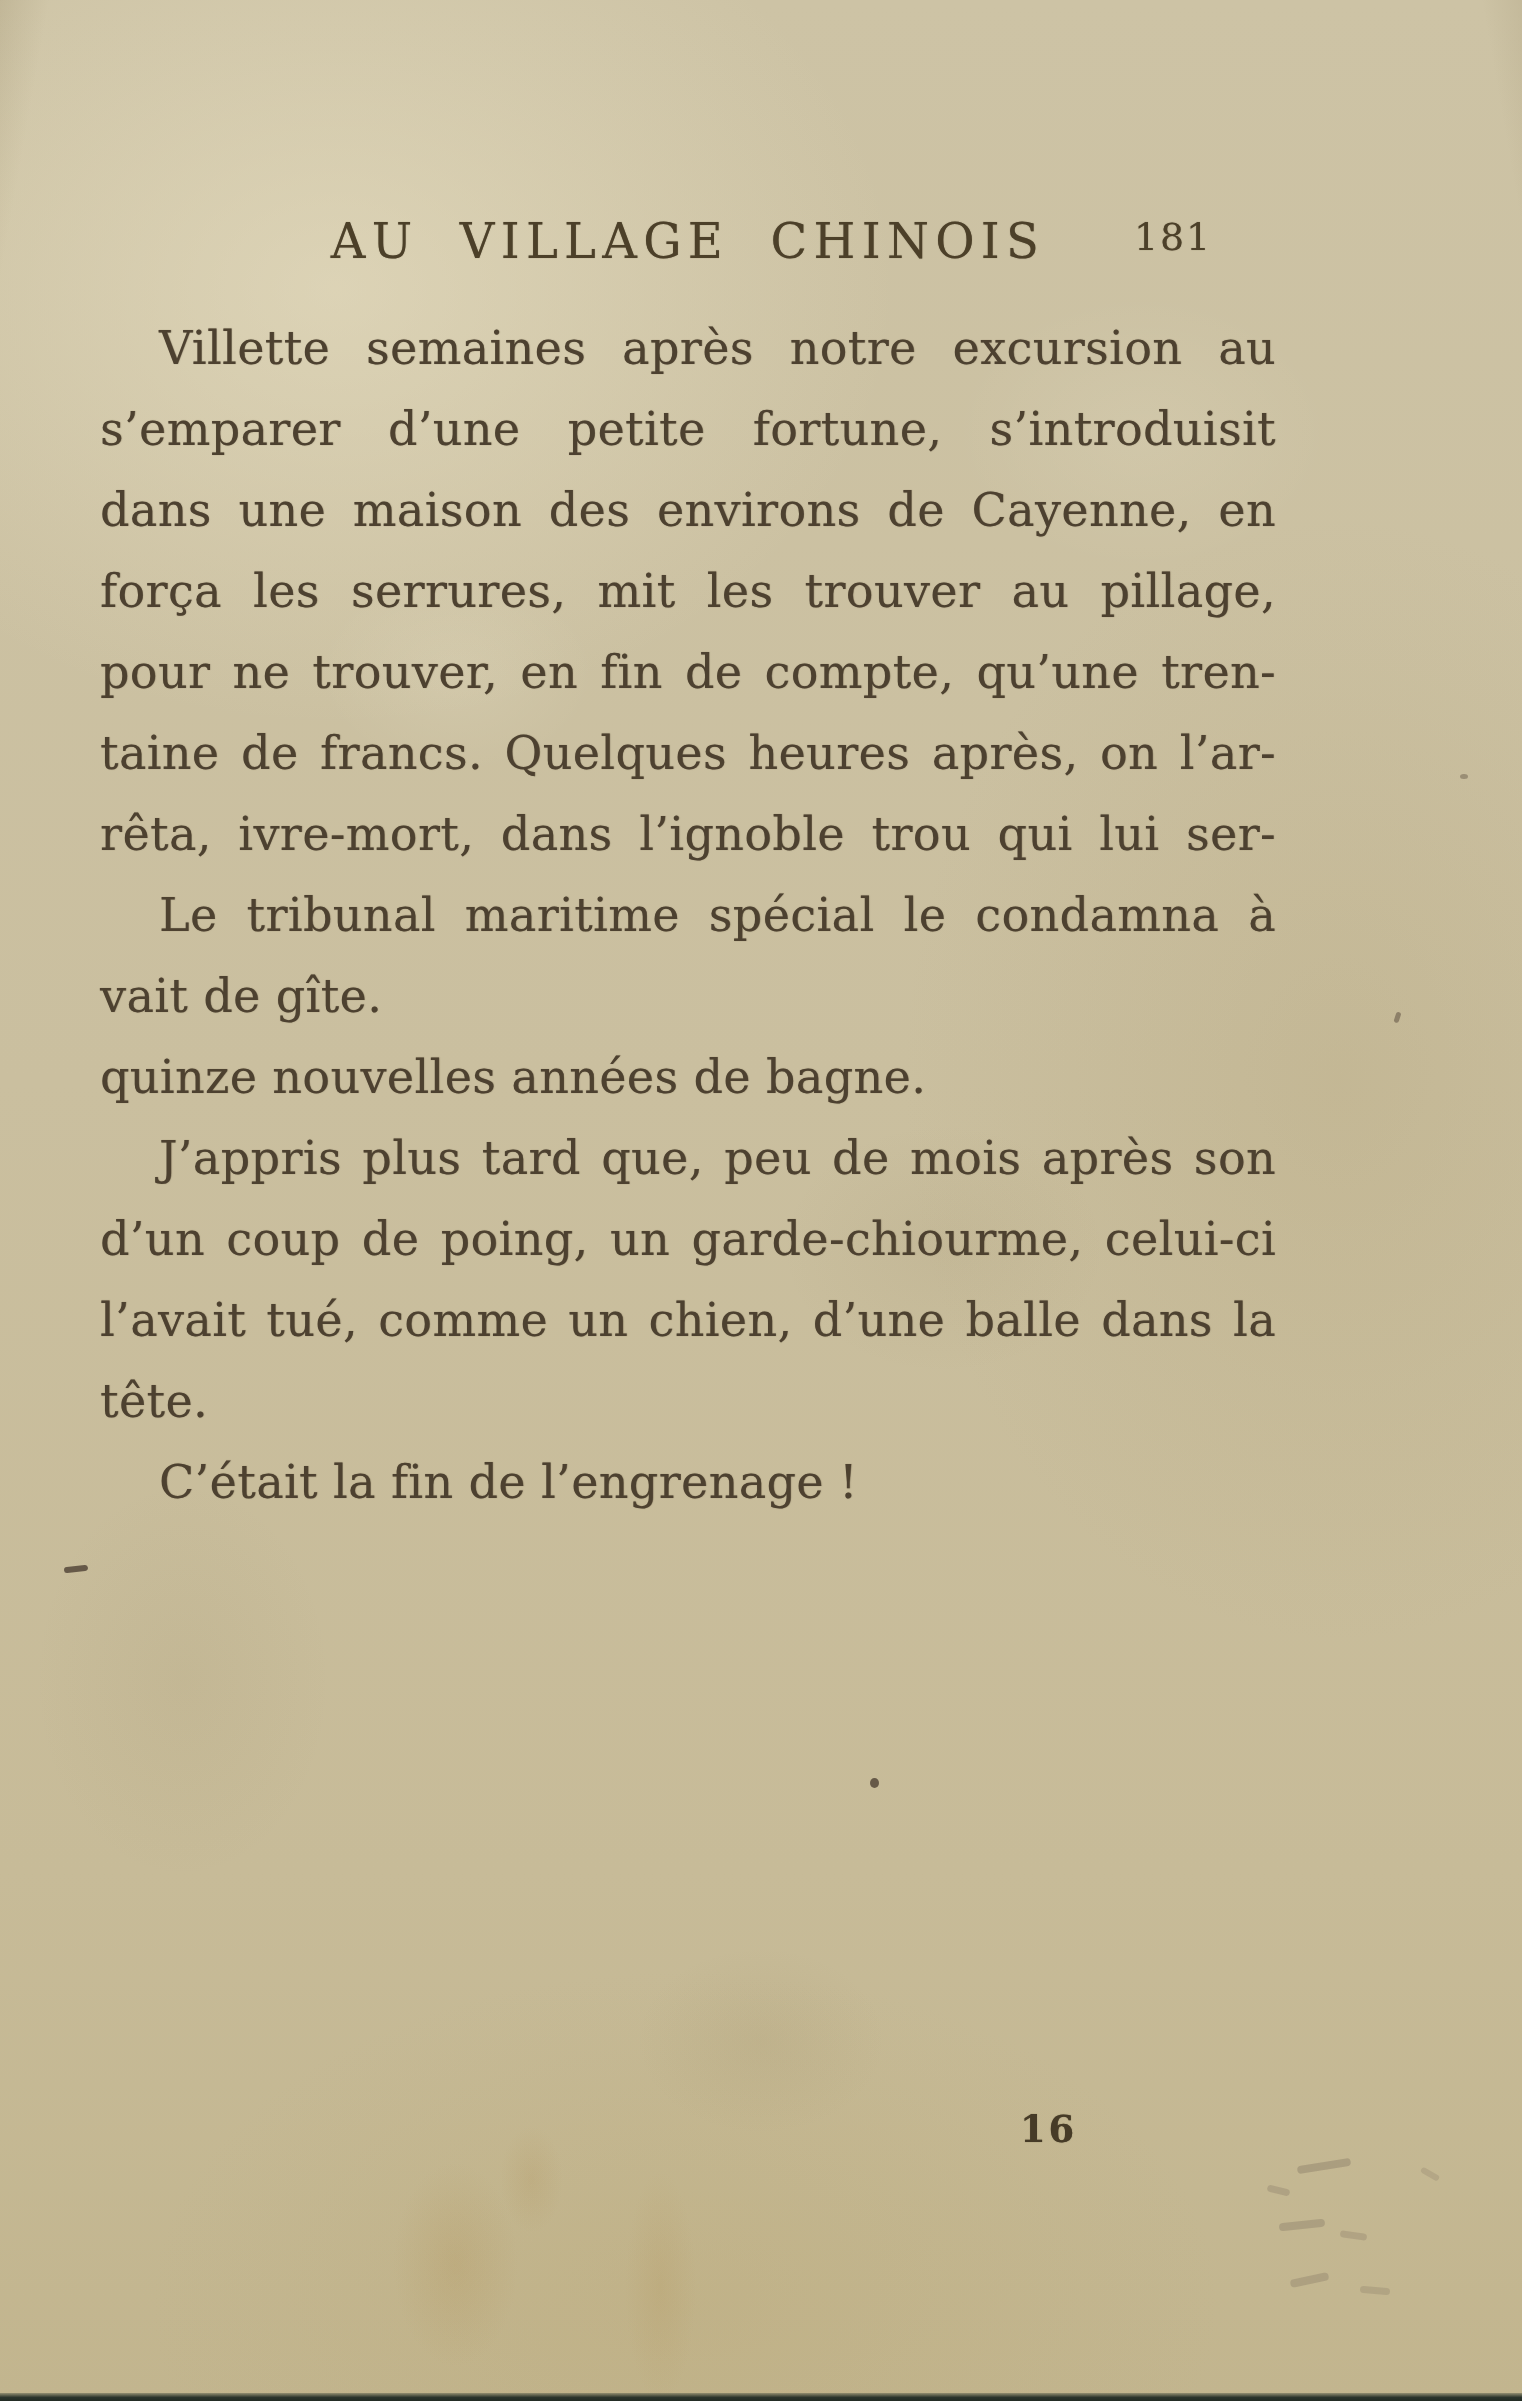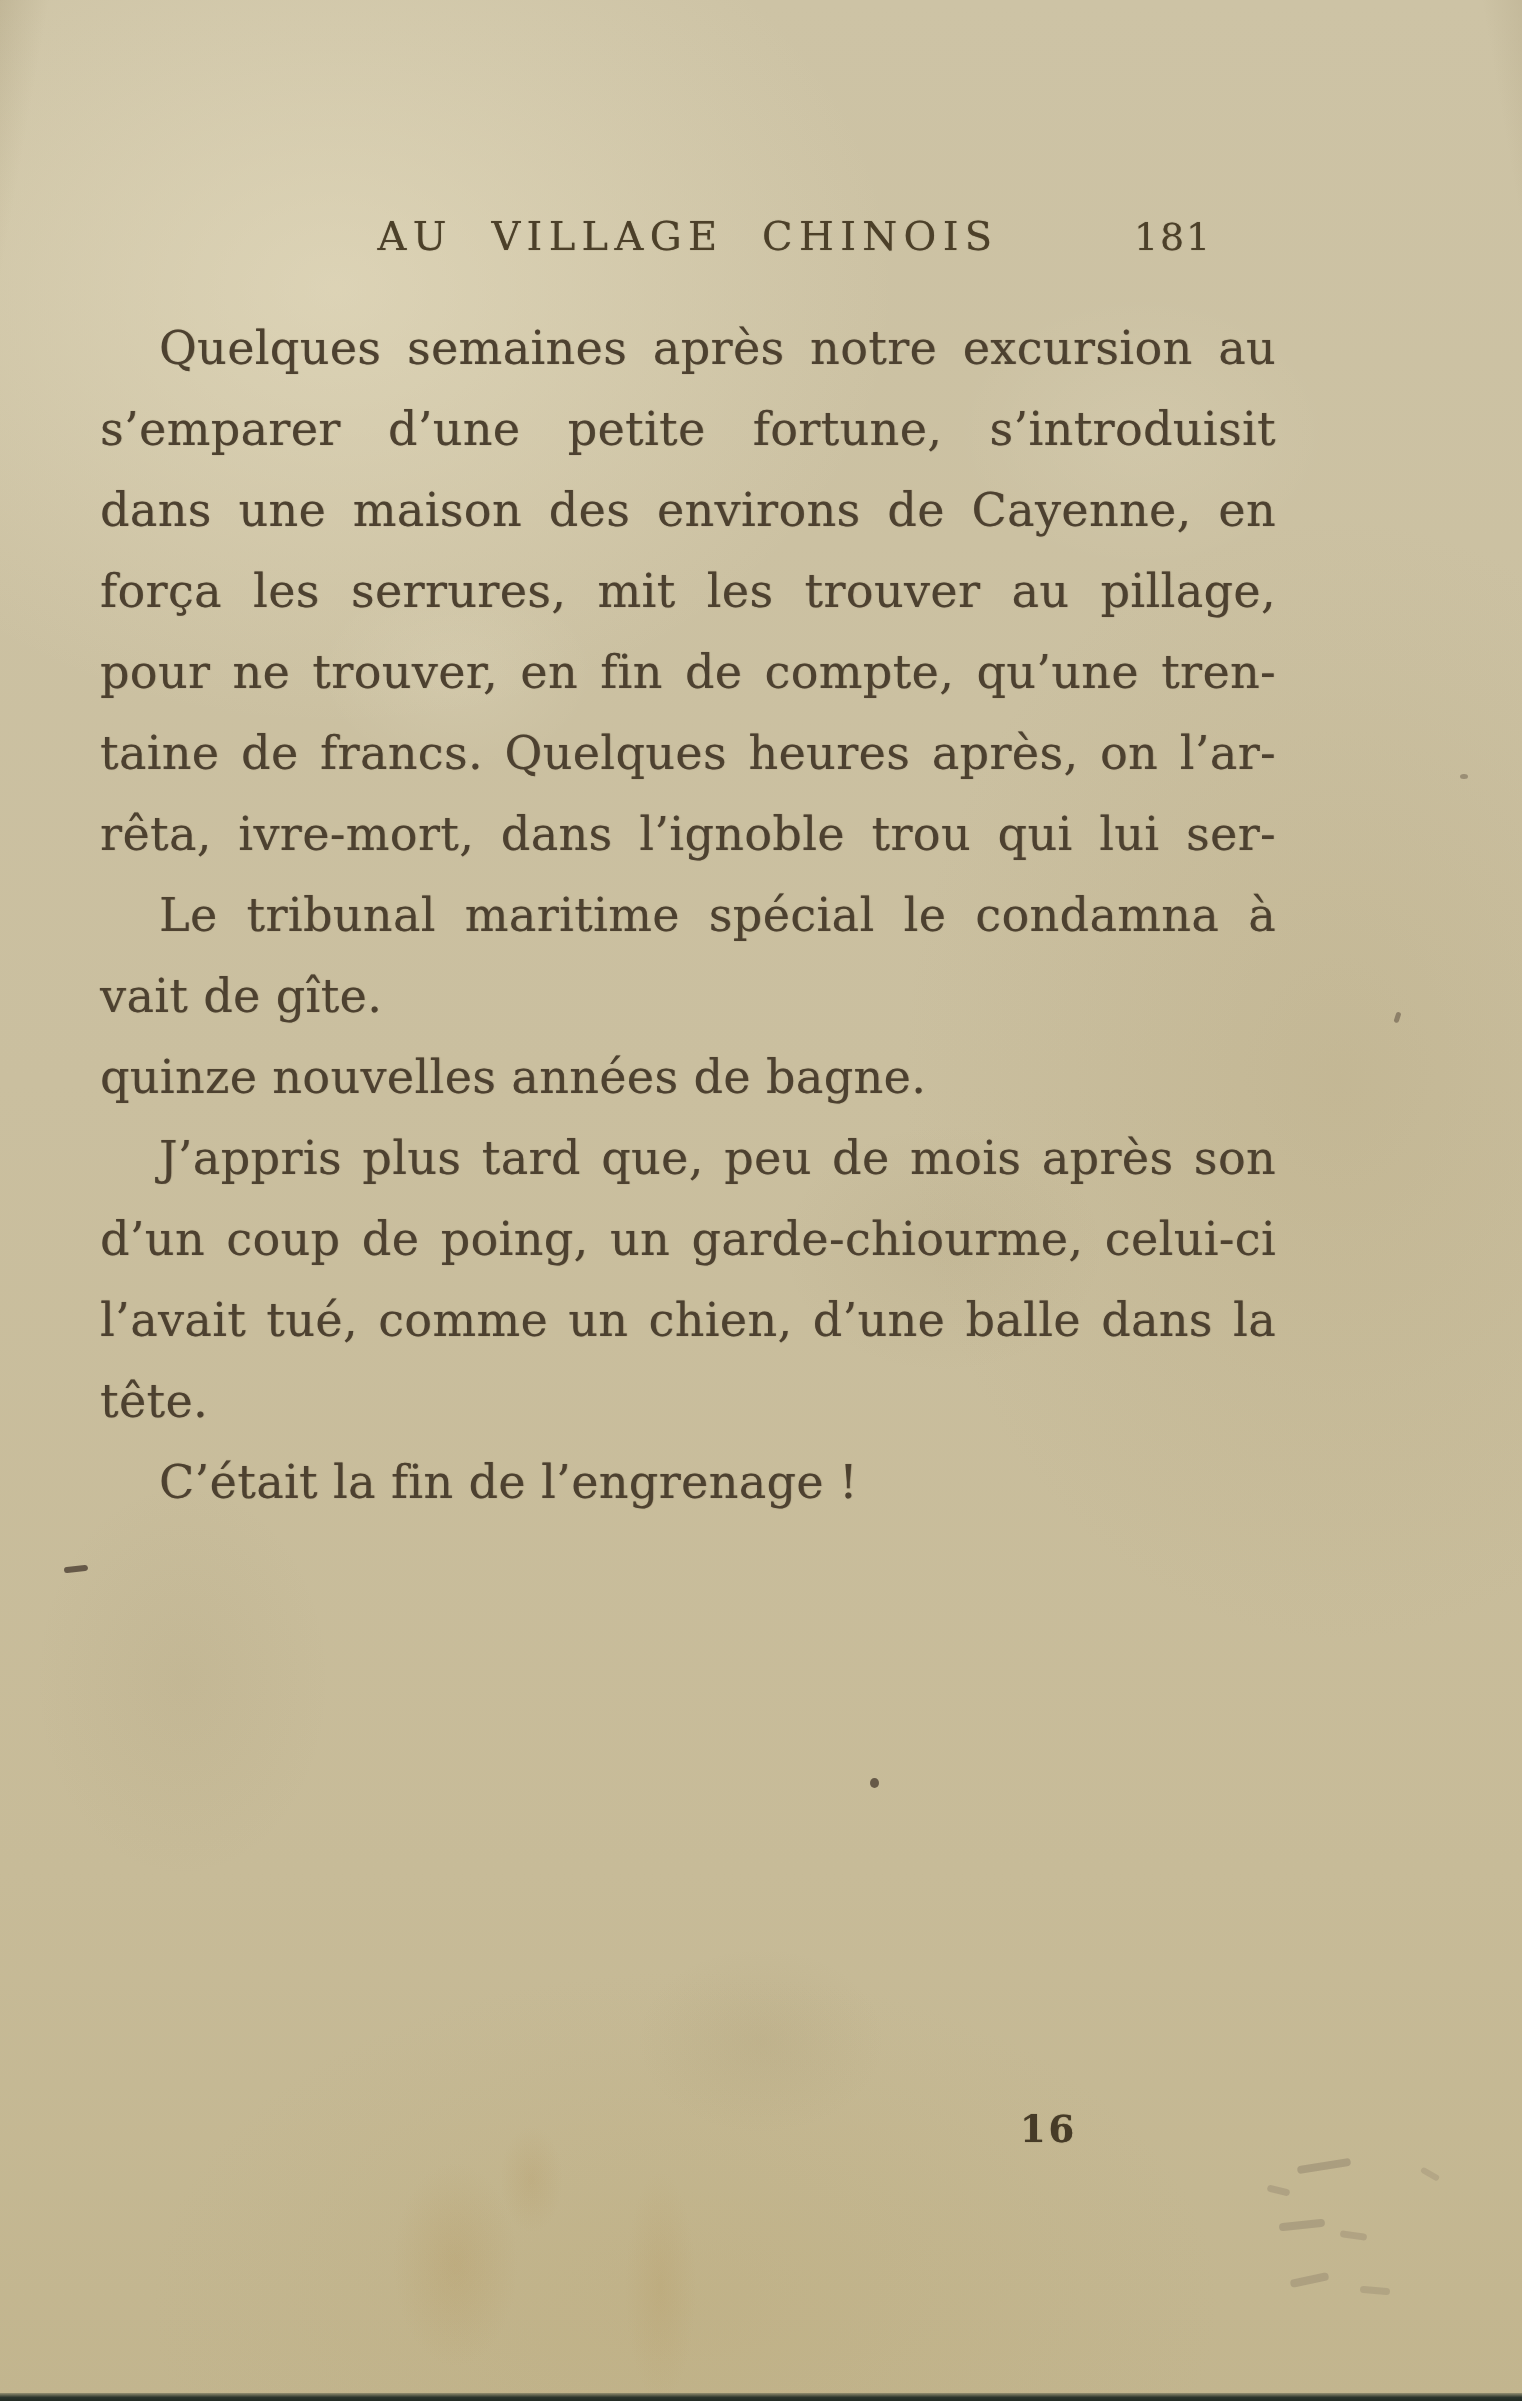--- a/index.html
+++ b/index.html
@@ -27,21 +27,21 @@
       radial-gradient(268px 197px at 75% 18%, rgba(255,250,230,0.10), transparent 70%),
       radial-gradient(214px 286px at 12% 70%, rgba(120,104,66,0.06), transparent 70%),
       radial-gradient(179px 134px at 50% 85%, rgba(125,106,62,0.08), transparent 70%);
   }
   .header{
     position:absolute;left:100px;top:213px;width:1176px;height:54px;
     color:#4c4029;
   }
   .running-title{
     position:absolute;left:0;right:0;text-align:center;
-    font-size:40px;letter-spacing:6.3px;word-spacing:19.7px;
+    font-size:48px;letter-spacing:6.3px;word-spacing:19.7px;
     text-shadow:0 0 0.9px rgba(70,58,38,0.6);
   }
   .page-number{
     position:absolute;right:64px;top:1.8px;
     font-size:38px;letter-spacing:1.8px;
     text-shadow:0 0 0.9px rgba(70,58,38,0.6);
   }
   .text-block{
     position:absolute;left:100px;top:308px;width:1176px;
     color:#4d4130;font-size:46px;line-height:81px;
@@ -82,21 +82,21 @@
 
 <div class="page">
   <div class="mottle"></div>
 
   <div class="header">
     <div class="running-title">AU VILLAGE CHINOIS</div>
     <div class="page-number">181</div>
   </div>
 
   <div class="text-block">
-    <div class="line just indent">Quelques semaines après notre excursion au</div>
+    <div class="line just indent">Villette semaines après notre excursion au</div>
     <div class="line just">s’emparer d’une petite fortune, s’introduisit</div>
     <div class="line just">dans une maison des environs de Cayenne, en</div>
     <div class="line just">força les serrures, mit les trouver au pillage,</div>
     <div class="line just">pour ne trouver, en fin de compte, qu’une tren-</div>
     <div class="line just">taine de francs. Quelques heures après, on l’ar-</div>
     <div class="line just">rêta, ivre-mort, dans l’ignoble trou qui lui ser-</div>
     <div class="line just indent">Le tribunal maritime spécial le condamna à</div>
     <div class="line">vait de gîte.</div>
     <div class="line">quinze nouvelles années de bagne.</div>
     <div class="line just indent">J’appris plus tard que, peu de mois après son</div>

